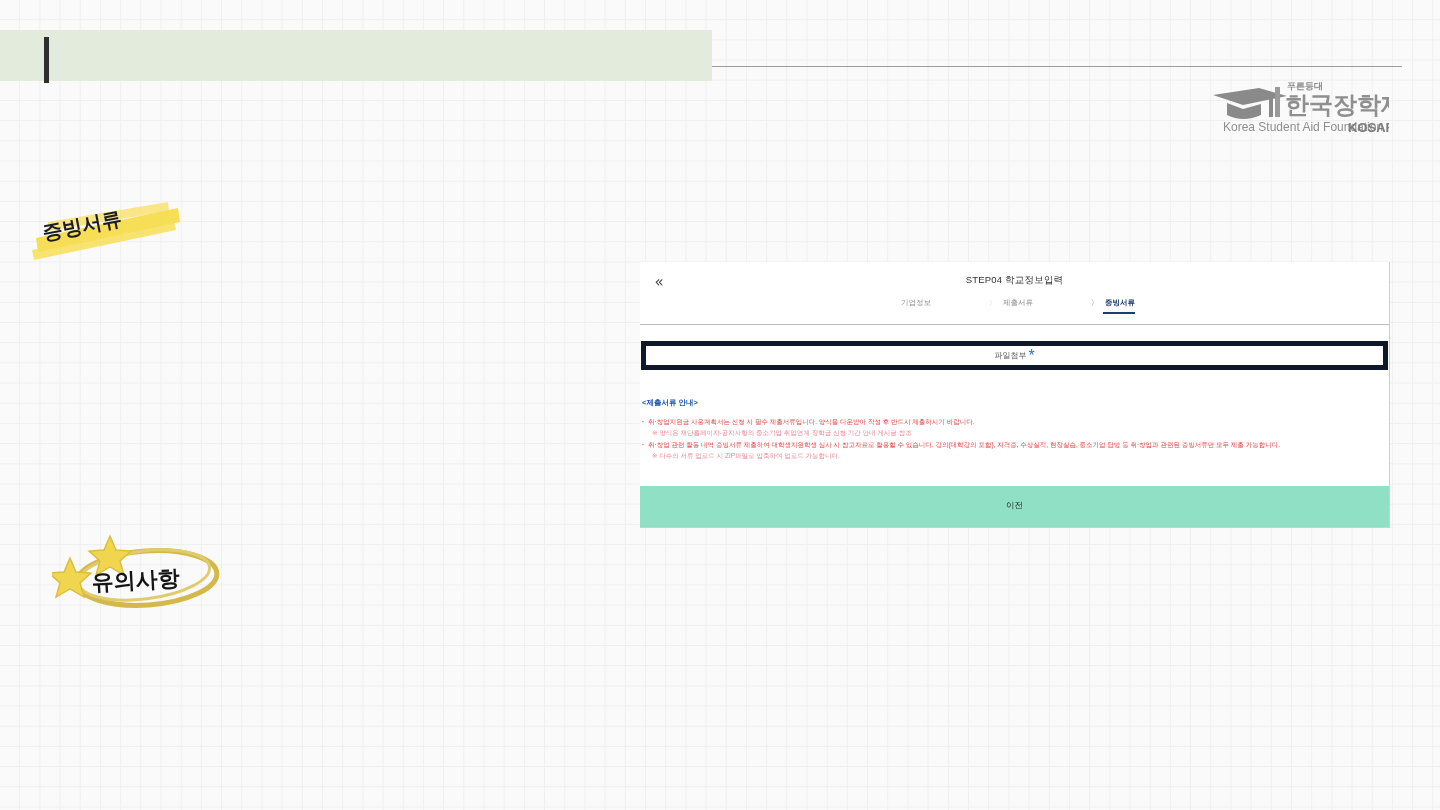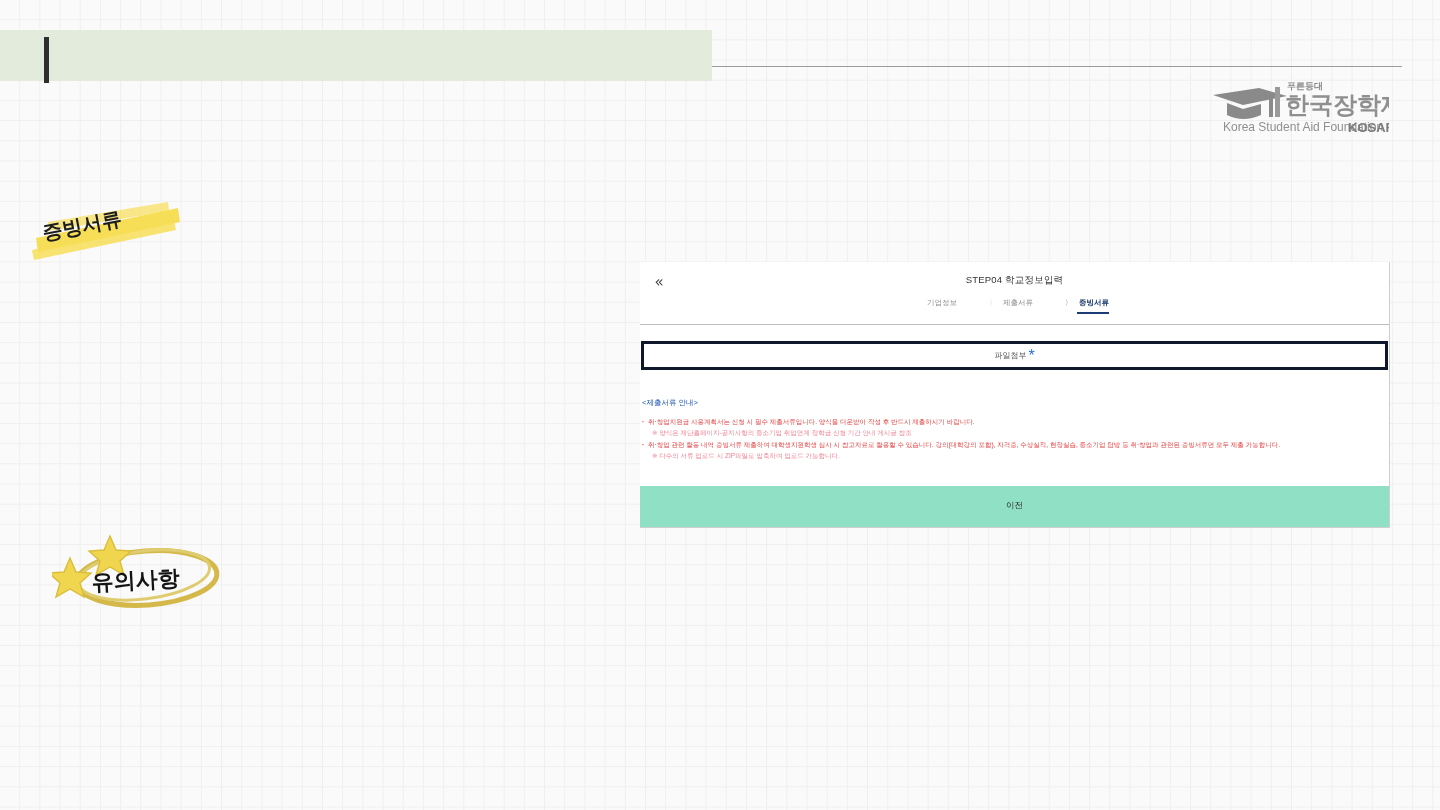--- a/index.html
+++ b/index.html
@@ -85,21 +85,21 @@
   .card-title {
     text-align: center;
     font-size: 9.5px;
     color: #333;
     letter-spacing: 0.2px;
   }
   .tabs {
     display: flex;
     justify-content: center;
     align-items: flex-end;
-    gap: 32px;
+    gap: 58px;
     margin-top: 11px;
     position: relative;
   }
   .tab {
     position: relative;
     font-size: 7.5px;
     color: #8d8d8d;
     padding-bottom: 6px;
     cursor: pointer;
     display: flex;
@@ -114,39 +114,39 @@
     left: 12px; right: 0; bottom: 0;
     height: 2.5px;
     background: #1a3d78;
   }
 
   
   .card-body { padding: 16px 0 0 0; }
   .file-field {
     margin: 0 1px;
     height: 29px;
-    border: 3px solid #0f172a;
+    border: 5px solid #0f172a;
     background: #fff;
     display: flex;
     align-items: center;
     justify-content: center;
     cursor: pointer;
   }
   .file-field-label {
     font-size: 8px;
     color: #555;
   }
   .req { color: #2f6fd0; margin-left: 2px; }
 
   
   .notice { padding: 28px 0 16px 2px; }
   .notice-heading {
     font-size: 7.5px;
     color: #1e56b3;
-    font-weight: normal;
+    font-weight: bold;
     margin-bottom: 9px;
   }
   .notice-line {
     font-size: 6.5px;
     line-height: 1.45;
     color: #e23b3b;
     white-space: nowrap;
   }
   .notice-line.main { margin-top: 2px; }
   .notice-line.sub { color: #f07f90; padding-left: 10px; margin-top: 2px; }

